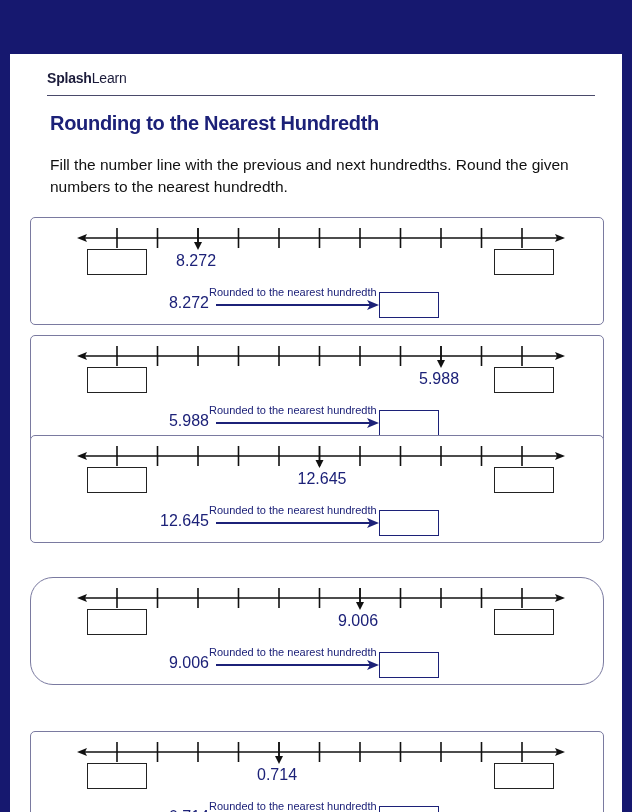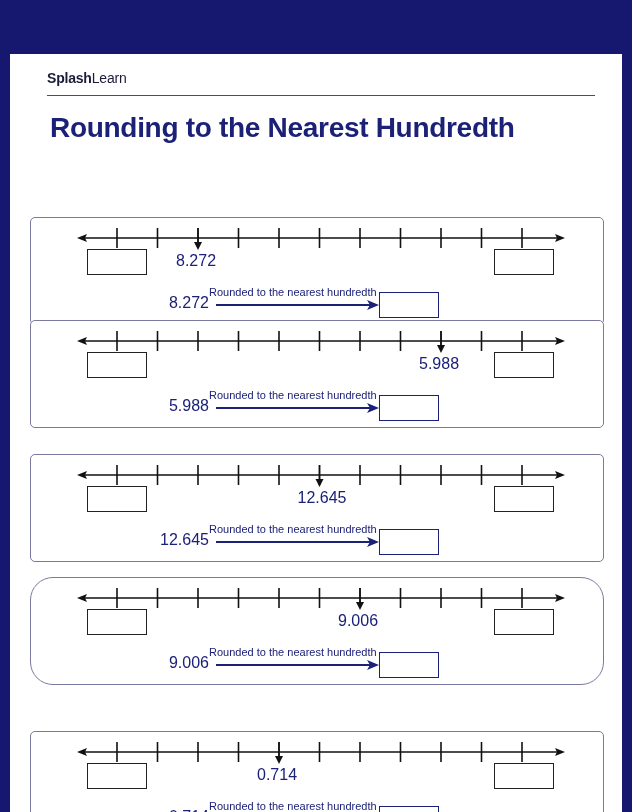--- a/index.html
+++ b/index.html
@@ -1,36 +1,37 @@
 <!DOCTYPE html>
 <html><head>
 <meta charset="utf-8">
 <style>
   html,body{margin:0;padding:0;}
   body{width:632px;height:812px;background:#16186f;position:relative;overflow:hidden;font-family:"Liberation Sans","DejaVu Sans",sans-serif;}
   .page{position:absolute;left:10px;top:10px;width:612px;height:792px;background:#fff;margin-top:44px;}
   .brand{position:absolute;left:37px;top:16px;font-size:14px;color:#1b1b3a;letter-spacing:-0.2px;}
   .brand b{font-weight:700;}
   .rule{position:absolute;left:37px;top:41px;width:548px;height:1px;background:#4a4a6a;}
-  .title{position:absolute;left:40px;top:58px;font-size:28px;font-weight:700;color:#1c2178;letter-spacing:-0.3px;}
+  .title{position:absolute;left:40px;top:58px;font-size:20px;font-weight:700;color:#1c2178;letter-spacing:-0.3px;}
   .instr{position:absolute;left:40px;top:100px;width:545px;font-size:15.5px;line-height:22px;color:#111;}
   .card{position:absolute;left:20px;width:572px;height:106px;border:1px solid #7a7aa0;border-radius:5px;background:#fff;}
   .card svg{position:absolute;left:0;top:0;}
   .num-label{position:absolute;font-size:16px;font-weight:400;color:#1c2178;}
   .rnd-label{position:absolute;font-size:11px;color:#1c2178;white-space:nowrap;text-align:right;}
   .answer-box{position:absolute;border:1.5px solid #1c2178;width:58px;height:24px;background:#fff;}
   .nl-box{position:absolute;border:1.5px solid #222;width:58px;height:24px;background:#fff;}
 </style>
 </head>
 <body>
 
 <div class="page">
   <div class="brand"><b>Splash</b><span>Learn</span></div>
   <div class="rule"></div>
   <div class="title">Rounding to the Nearest Hundredth</div>
+  <div class="instr">Fill the number line with the previous and next hundredths. Round the given numbers to the nearest hundredth.</div>
 
   <div id="cards">
       <div class="card" style="top: 163px;">
         <svg width="572" height="106">
           <line x1="50" y1="20" x2="530" y2="20" stroke="#111" stroke-width="1.6"></line>
           <polygon points="46,20 56,16 54,20 56,24" fill="#111"></polygon>
           <polygon points="534,20 524,16 526,20 524,24" fill="#111"></polygon>
           <line x1="86" y1="10" x2="86" y2="30" stroke="#111" stroke-width="1.6"></line>
           <line x1="126.5" y1="10" x2="126.5" y2="30" stroke="#111" stroke-width="1.6"></line>
           <line x1="167" y1="10" x2="167" y2="30" stroke="#111" stroke-width="1.6"></line>
@@ -47,21 +48,21 @@
           <line x1="185" y1="87" x2="340" y2="87" stroke="#1c2178" stroke-width="2"></line>
           <polygon points="348,87 336,82 339,87 336,92" fill="#1c2178"></polygon>
         </svg>
         <div class="nl-box" style="left: 56px; top: 31px;"></div>
         <div class="nl-box" style="left: 463px; top: 31px;"></div>
         <div class="num-label" style="left: 145px; top: 34px;">8.272</div>
         <div class="num-label" style="right: 394px; top: 76px;">8.272</div>
         <div class="rnd-label" style="left: 178px; top: 68px;">Rounded to the nearest hundredth</div>
         <div class="answer-box" style="left: 348px; top: 74px;"></div>
       </div>
-      <div class="card" style="top: 266px;">
+      <div class="card" style="top: 281px;">
         <svg width="572" height="106">
           <line x1="50" y1="20" x2="530" y2="20" stroke="#111" stroke-width="1.6"></line>
           <polygon points="46,20 56,16 54,20 56,24" fill="#111"></polygon>
           <polygon points="534,20 524,16 526,20 524,24" fill="#111"></polygon>
           <line x1="86" y1="10" x2="86" y2="30" stroke="#111" stroke-width="1.6"></line>
           <line x1="126.5" y1="10" x2="126.5" y2="30" stroke="#111" stroke-width="1.6"></line>
           <line x1="167" y1="10" x2="167" y2="30" stroke="#111" stroke-width="1.6"></line>
           <line x1="207.5" y1="10" x2="207.5" y2="30" stroke="#111" stroke-width="1.6"></line>
           <line x1="248" y1="10" x2="248" y2="30" stroke="#111" stroke-width="1.6"></line>
           <line x1="288.5" y1="10" x2="288.5" y2="30" stroke="#111" stroke-width="1.6"></line>
@@ -75,21 +76,21 @@
           <line x1="185" y1="87" x2="340" y2="87" stroke="#1c2178" stroke-width="2"></line>
           <polygon points="348,87 336,82 339,87 336,92" fill="#1c2178"></polygon>
         </svg>
         <div class="nl-box" style="left: 56px; top: 31px;"></div>
         <div class="nl-box" style="left: 463px; top: 31px;"></div>
         <div class="num-label" style="left: 388px; top: 34px;">5.988</div>
         <div class="num-label" style="right: 394px; top: 76px;">5.988</div>
         <div class="rnd-label" style="left: 178px; top: 68px;">Rounded to the nearest hundredth</div>
         <div class="answer-box" style="left: 348px; top: 74px;"></div>
       </div>
-      <div class="card" style="top: 400px;">
+      <div class="card" style="top: 381px;">
         <svg width="572" height="106">
           <line x1="50" y1="20" x2="530" y2="20" stroke="#111" stroke-width="1.6"></line>
           <polygon points="46,20 56,16 54,20 56,24" fill="#111"></polygon>
           <polygon points="534,20 524,16 526,20 524,24" fill="#111"></polygon>
           <line x1="86" y1="10" x2="86" y2="30" stroke="#111" stroke-width="1.6"></line>
           <line x1="126.5" y1="10" x2="126.5" y2="30" stroke="#111" stroke-width="1.6"></line>
           <line x1="167" y1="10" x2="167" y2="30" stroke="#111" stroke-width="1.6"></line>
           <line x1="207.5" y1="10" x2="207.5" y2="30" stroke="#111" stroke-width="1.6"></line>
           <line x1="248" y1="10" x2="248" y2="30" stroke="#111" stroke-width="1.6"></line>
           <line x1="288.5" y1="10" x2="288.5" y2="30" stroke="#111" stroke-width="1.6"></line>

